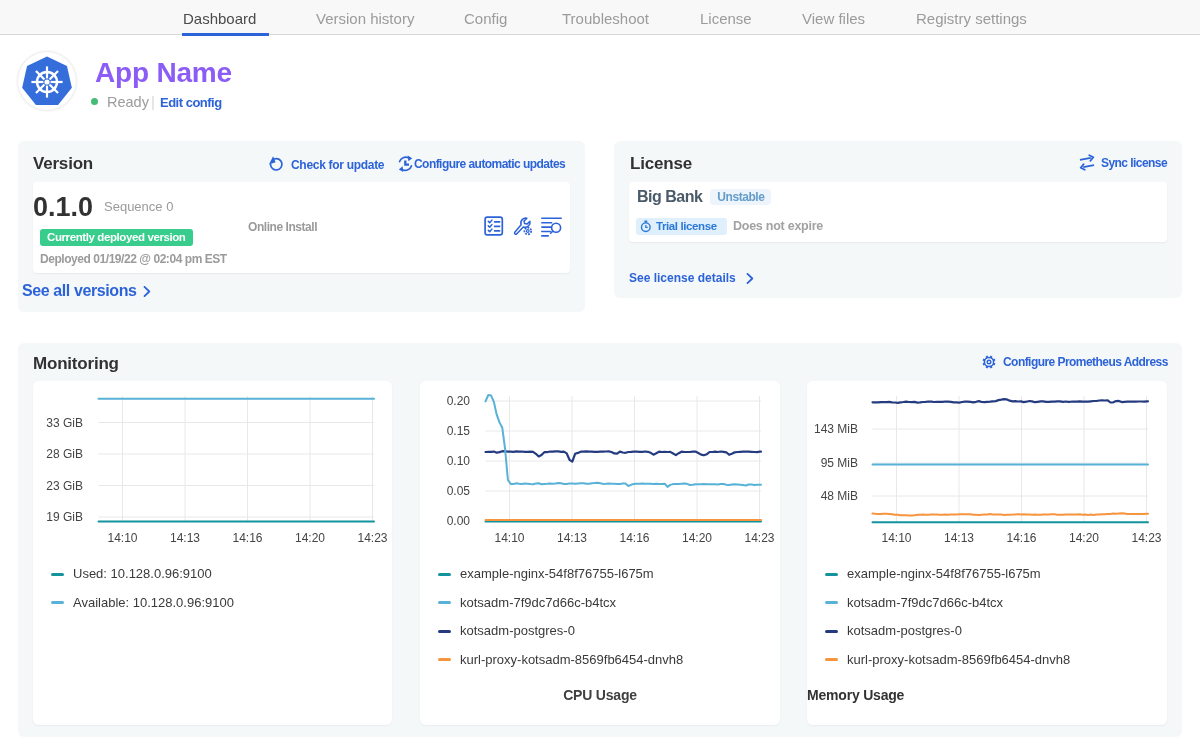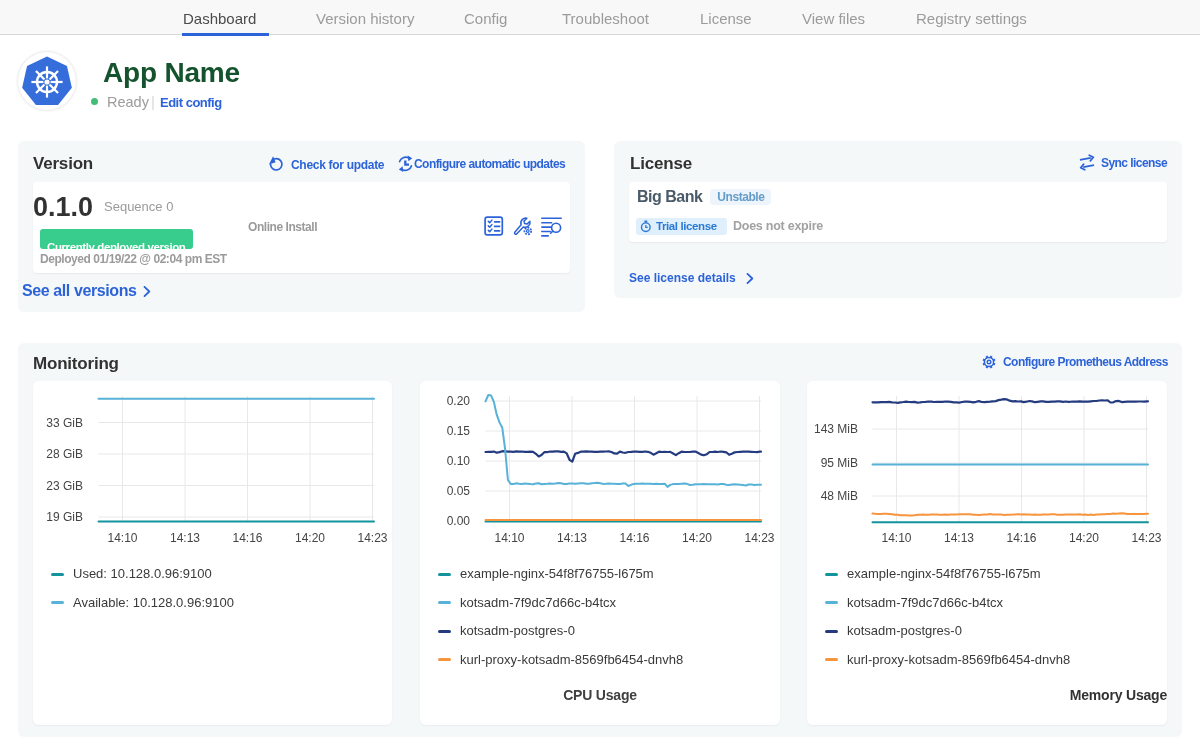--- a/index.html
+++ b/index.html
@@ -28,21 +28,21 @@
 <line x1="29.00" y1="26.40" x2="29.00" y2="14.40" stroke="#fff" stroke-width="2.2"></line>
       <line x1="31.55" y1="27.45" x2="40.03" y2="18.97" stroke="#fff" stroke-width="2.2"></line>
       <line x1="32.60" y1="30.00" x2="44.60" y2="30.00" stroke="#fff" stroke-width="2.2"></line>
       <line x1="31.55" y1="32.55" x2="40.03" y2="41.03" stroke="#fff" stroke-width="2.2"></line>
       <line x1="29.00" y1="33.60" x2="29.00" y2="45.60" stroke="#fff" stroke-width="2.2"></line>
       <line x1="26.45" y1="32.55" x2="17.97" y2="41.03" stroke="#fff" stroke-width="2.2"></line>
       <line x1="25.40" y1="30.00" x2="13.40" y2="30.00" stroke="#fff" stroke-width="2.2"></line>
       <line x1="26.45" y1="27.45" x2="17.97" y2="18.97" stroke="#fff" stroke-width="2.2"></line>
 </svg>
 </div>
-<div class="abs" style="left:103px;top:57px;font-size:28px;font-weight:bold;color:#14532d;letter-spacing:-0.2px">App Name</div>
+<div class="abs" style="left:95px;top:57px;font-size:28px;font-weight:bold;color:#8b5cf6;letter-spacing:-0.2px">App Name</div>
 <div class="abs" style="left:91px;top:98px;width:7px;height:7px;border-radius:50%;background:#44bb77"></div>
 <div class="abs" style="left:107px;top:94px;font-size:14.5px;color:#9b9b9b">Ready</div>
 <div class="abs" style="left:151px;top:93px;font-size:15px;color:#d8d8d8">|</div>
 <div class="abs" style="left:160px;top:95px;font-size:13px;font-weight:bold;color:#2c63d9;letter-spacing:-0.5px">Edit config</div>
 
 <div class="abs" style="left:18px;top:141px;width:567px;height:171px;background:#f5f8f9;border-radius:6px"></div>
 <div class="hd" style="left:33px;top:154px">Version</div>
 <div class="lnk" style="left:268px;top:155px;font-size:12px;letter-spacing:-0.3px;gap:7px">
     <svg width="16" height="19" viewBox="0 0 16 19" style="flex:none">
 <path d="M6.0 4.05 A 5.7 5.7 0 1 1 2.55 9.4" fill="none" stroke="#2c63d9" stroke-width="1.7" stroke-linecap="round"></path>
@@ -57,21 +57,21 @@
 <path d="M14.4 10.9 A 6.4 6.4 0 0 1 5.6 14.8" fill="none" stroke="#2c63d9" stroke-width="1.7" stroke-linecap="round"></path>
 <path d="M6.4 17.0 L1.8 14.5 L5.6 11.3 Z" fill="#2c63d9"></path>
 <path d="M8.3 5.4 V9.6 H12.0" fill="none" stroke="#2c63d9" stroke-width="2.3"></path>
 </svg>
     <span>Configure automatic updates</span>
   </div>
 
 <div class="abs" style="left:33px;top:182px;width:537px;height:91px;background:#fff;border-radius:4px;box-shadow:0 1px 2px rgba(0,0,0,0.06)"></div>
 <div class="abs" style="left:33px;top:192px;font-size:27px;font-weight:bold;color:#323232">0.1.0</div>
 <div class="abs" style="left:104px;top:199px;font-size:13px;color:#9b9b9b">Sequence 0</div>
-<div class="abs" style="left:40px;top:229px;height:17px;background:#38cc8d;border-radius:3px;color:#fff;font-size:11.5px;font-weight:bold;line-height:17px;padding:10px 7px;letter-spacing:-0.4px">Currently deployed version</div>
+<div class="abs" style="left:40px;top:229px;height:17px;background:#38cc8d;border-radius:3px;color:#fff;font-size:11.5px;font-weight:bold;line-height:17px;padding:0 7px;letter-spacing:-0.4px">Currently deployed version</div>
 <div class="abs" style="left:40px;top:251.5px;font-size:12px;font-weight:bold;color:#9b9b9b;letter-spacing:-0.45px">Deployed 01/19/22 @ 02:04 pm EST</div>
 <div class="abs" style="left:248px;top:219.5px;font-size:12px;font-weight:bold;color:#9b9b9b;letter-spacing:-0.45px">Online Install</div>
 <svg style="position:absolute;left:484px;top:216px" width="20" height="20" viewBox="0 0 20 20">
 <rect x="1.1" y="1.1" width="17.2" height="17.8" rx="2.2" fill="none" stroke="#2c63d9" stroke-width="1.7"></rect>
 <path d="M4.3 5.4 l1.4 1.4 2.2-2.7" fill="none" stroke="#2c63d9" stroke-width="1.5" stroke-linecap="round" stroke-linejoin="round"></path>
 <path d="M4.3 9.9 l1.4 1.4 2.2-2.7" fill="none" stroke="#2c63d9" stroke-width="1.5" stroke-linecap="round" stroke-linejoin="round"></path>
 <path d="M4.3 14.4 l1.4 1.4 2.2-2.7" fill="none" stroke="#2c63d9" stroke-width="1.5" stroke-linecap="round" stroke-linejoin="round"></path>
 <line x1="10.6" y1="5.8" x2="15.6" y2="5.8" stroke="#2c63d9" stroke-width="1.7" stroke-linecap="round"></line>
 <line x1="10.6" y1="10.3" x2="15.6" y2="10.3" stroke="#2c63d9" stroke-width="1.7" stroke-linecap="round"></line>
 <line x1="10.6" y1="14.8" x2="15.6" y2="14.8" stroke="#2c63d9" stroke-width="1.7" stroke-linecap="round"></line>
@@ -238,14 +238,14 @@
       <line x1="65.5" y1="141.3" x2="341.0" y2="141.3" stroke="#13949d" stroke-width="2.0" stroke-linecap="round"></line>
 </svg>
 <div style="position:absolute;left:18px;top:191.5px;width:13px;height:3px;border-radius:2px;background:#13949d"></div>
 <div style="position:absolute;left:40px;top:185.0px;font-size:13px;color:#3a3a3a;white-space:nowrap">example-nginx-54f8f76755-l675m</div>
 <div style="position:absolute;left:18px;top:220.0px;width:13px;height:3px;border-radius:2px;background:#58b2d8"></div>
 <div style="position:absolute;left:40px;top:213.5px;font-size:13px;color:#3a3a3a;white-space:nowrap">kotsadm-7f9dc7d66c-b4tcx</div>
 <div style="position:absolute;left:18px;top:248.5px;width:13px;height:3px;border-radius:2px;background:#253b80"></div>
 <div style="position:absolute;left:40px;top:242.0px;font-size:13px;color:#3a3a3a;white-space:nowrap">kotsadm-postgres-0</div>
 <div style="position:absolute;left:18px;top:277.0px;width:13px;height:3px;border-radius:2px;background:#f6953e"></div>
 <div style="position:absolute;left:40px;top:270.5px;font-size:13px;color:#3a3a3a;white-space:nowrap">kurl-proxy-kotsadm-8569fb6454-dnvh8</div>
-<div style="position:absolute;left:0;top:305.5px;width:100%;text-align:right;font-size:14px;font-weight:bold;color:#323232;letter-spacing:-0.2px">Memory Usage</div>
+<div style="position:absolute;left:0;top:305.5px;width:100%;text-align:left;font-size:14px;font-weight:bold;color:#323232;letter-spacing:-0.2px">Memory Usage</div>
 </div>
 
 </body></html>

